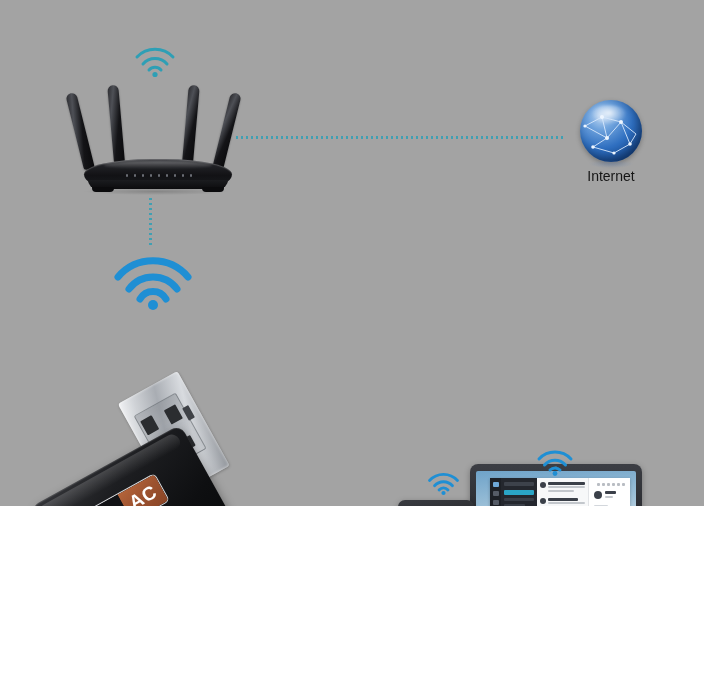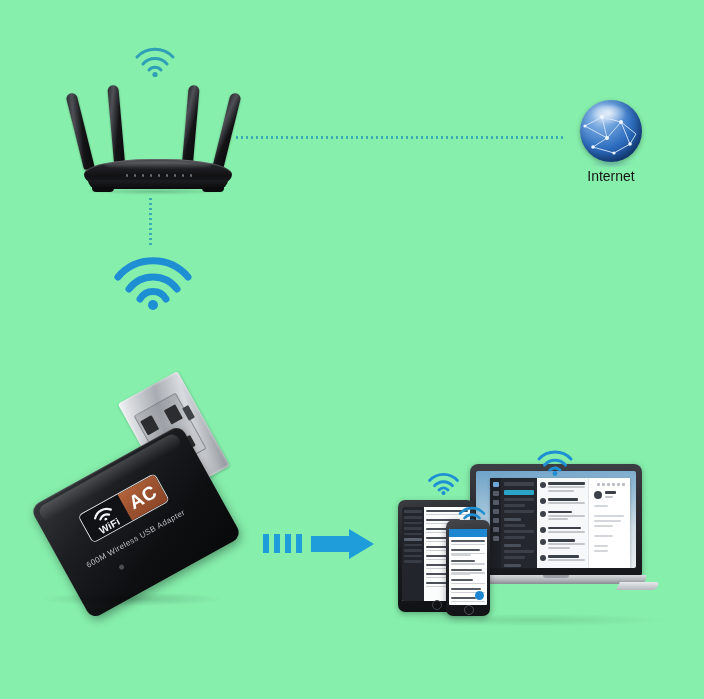--- a/index.html
+++ b/index.html
@@ -7,22 +7,22 @@
     margin: 0;
     padding: 0;
     background: #ffffff;
   }
   body {
     font-family: "Liberation Sans", sans-serif;
   }
   #stage {
     position: relative;
     width: 704px;
-    height: 699px;
-    background: #86efac;
+    height: 506px;
+    background: #a3a3a3;
     overflow: hidden;
   }
 
   
   .abs { position: absolute; }
 
   
   #router-group { left: 78px; top: 75px; width: 160px; height: 125px; }
 
   .antenna {

